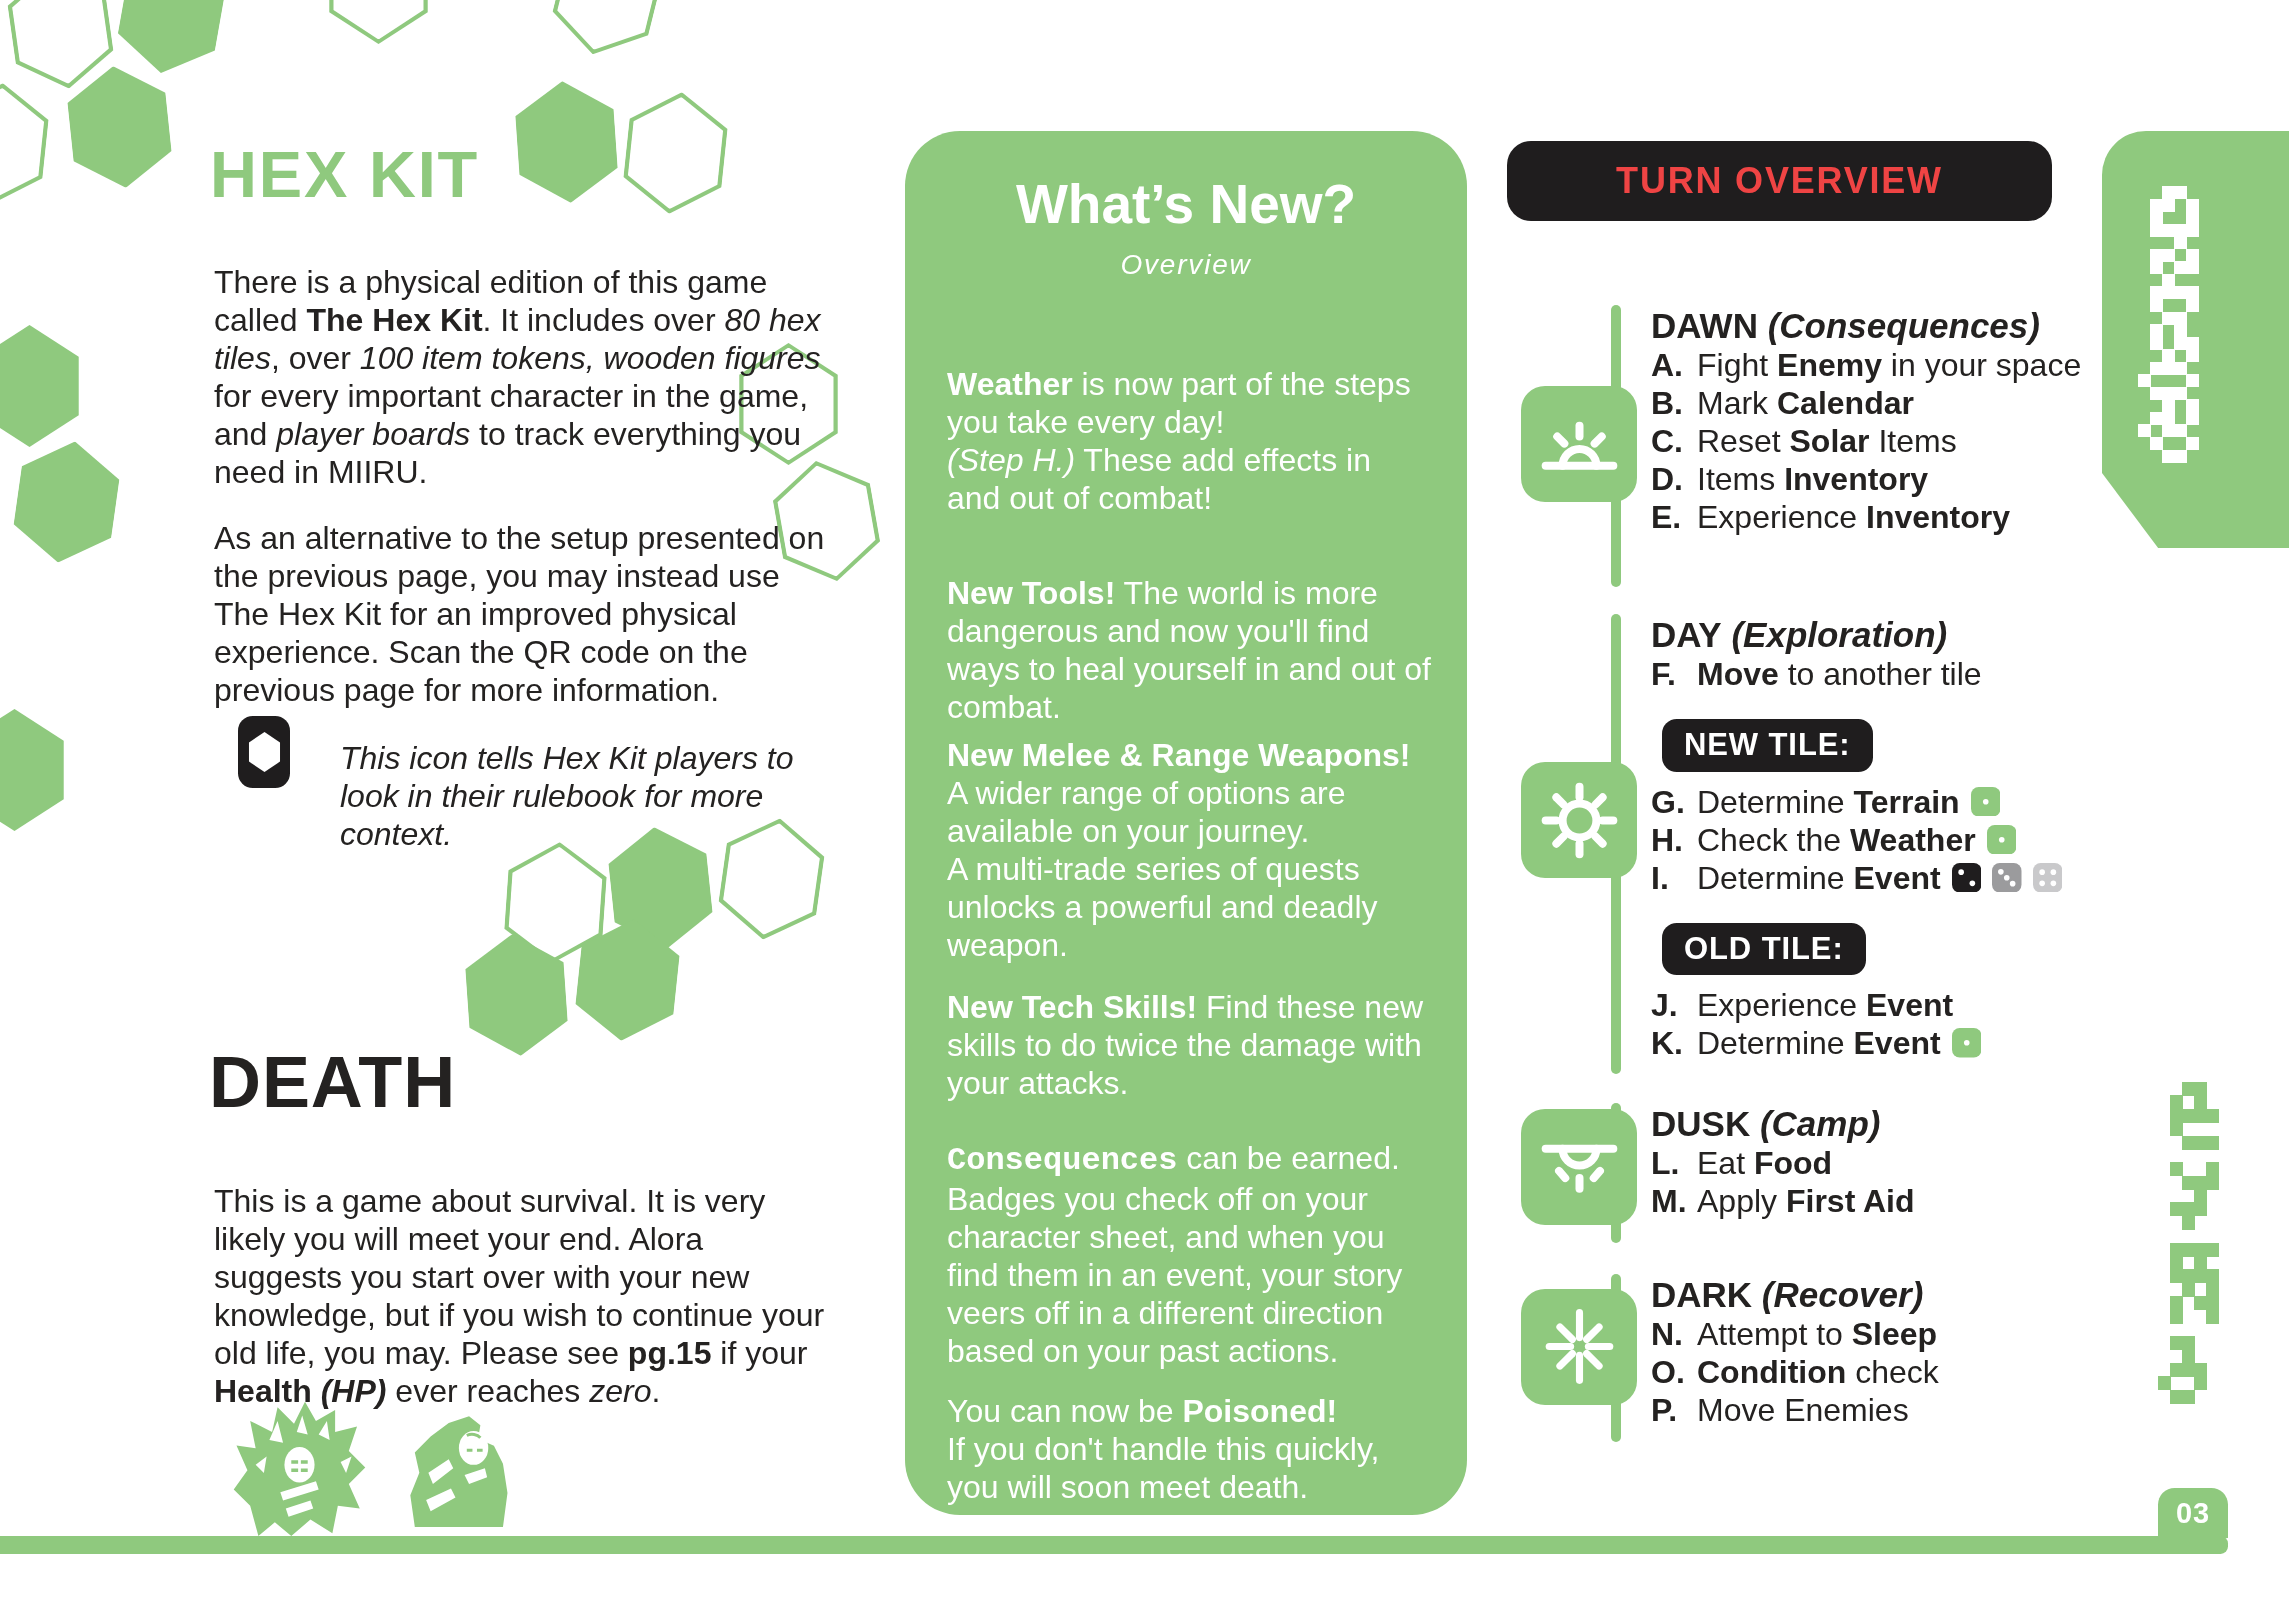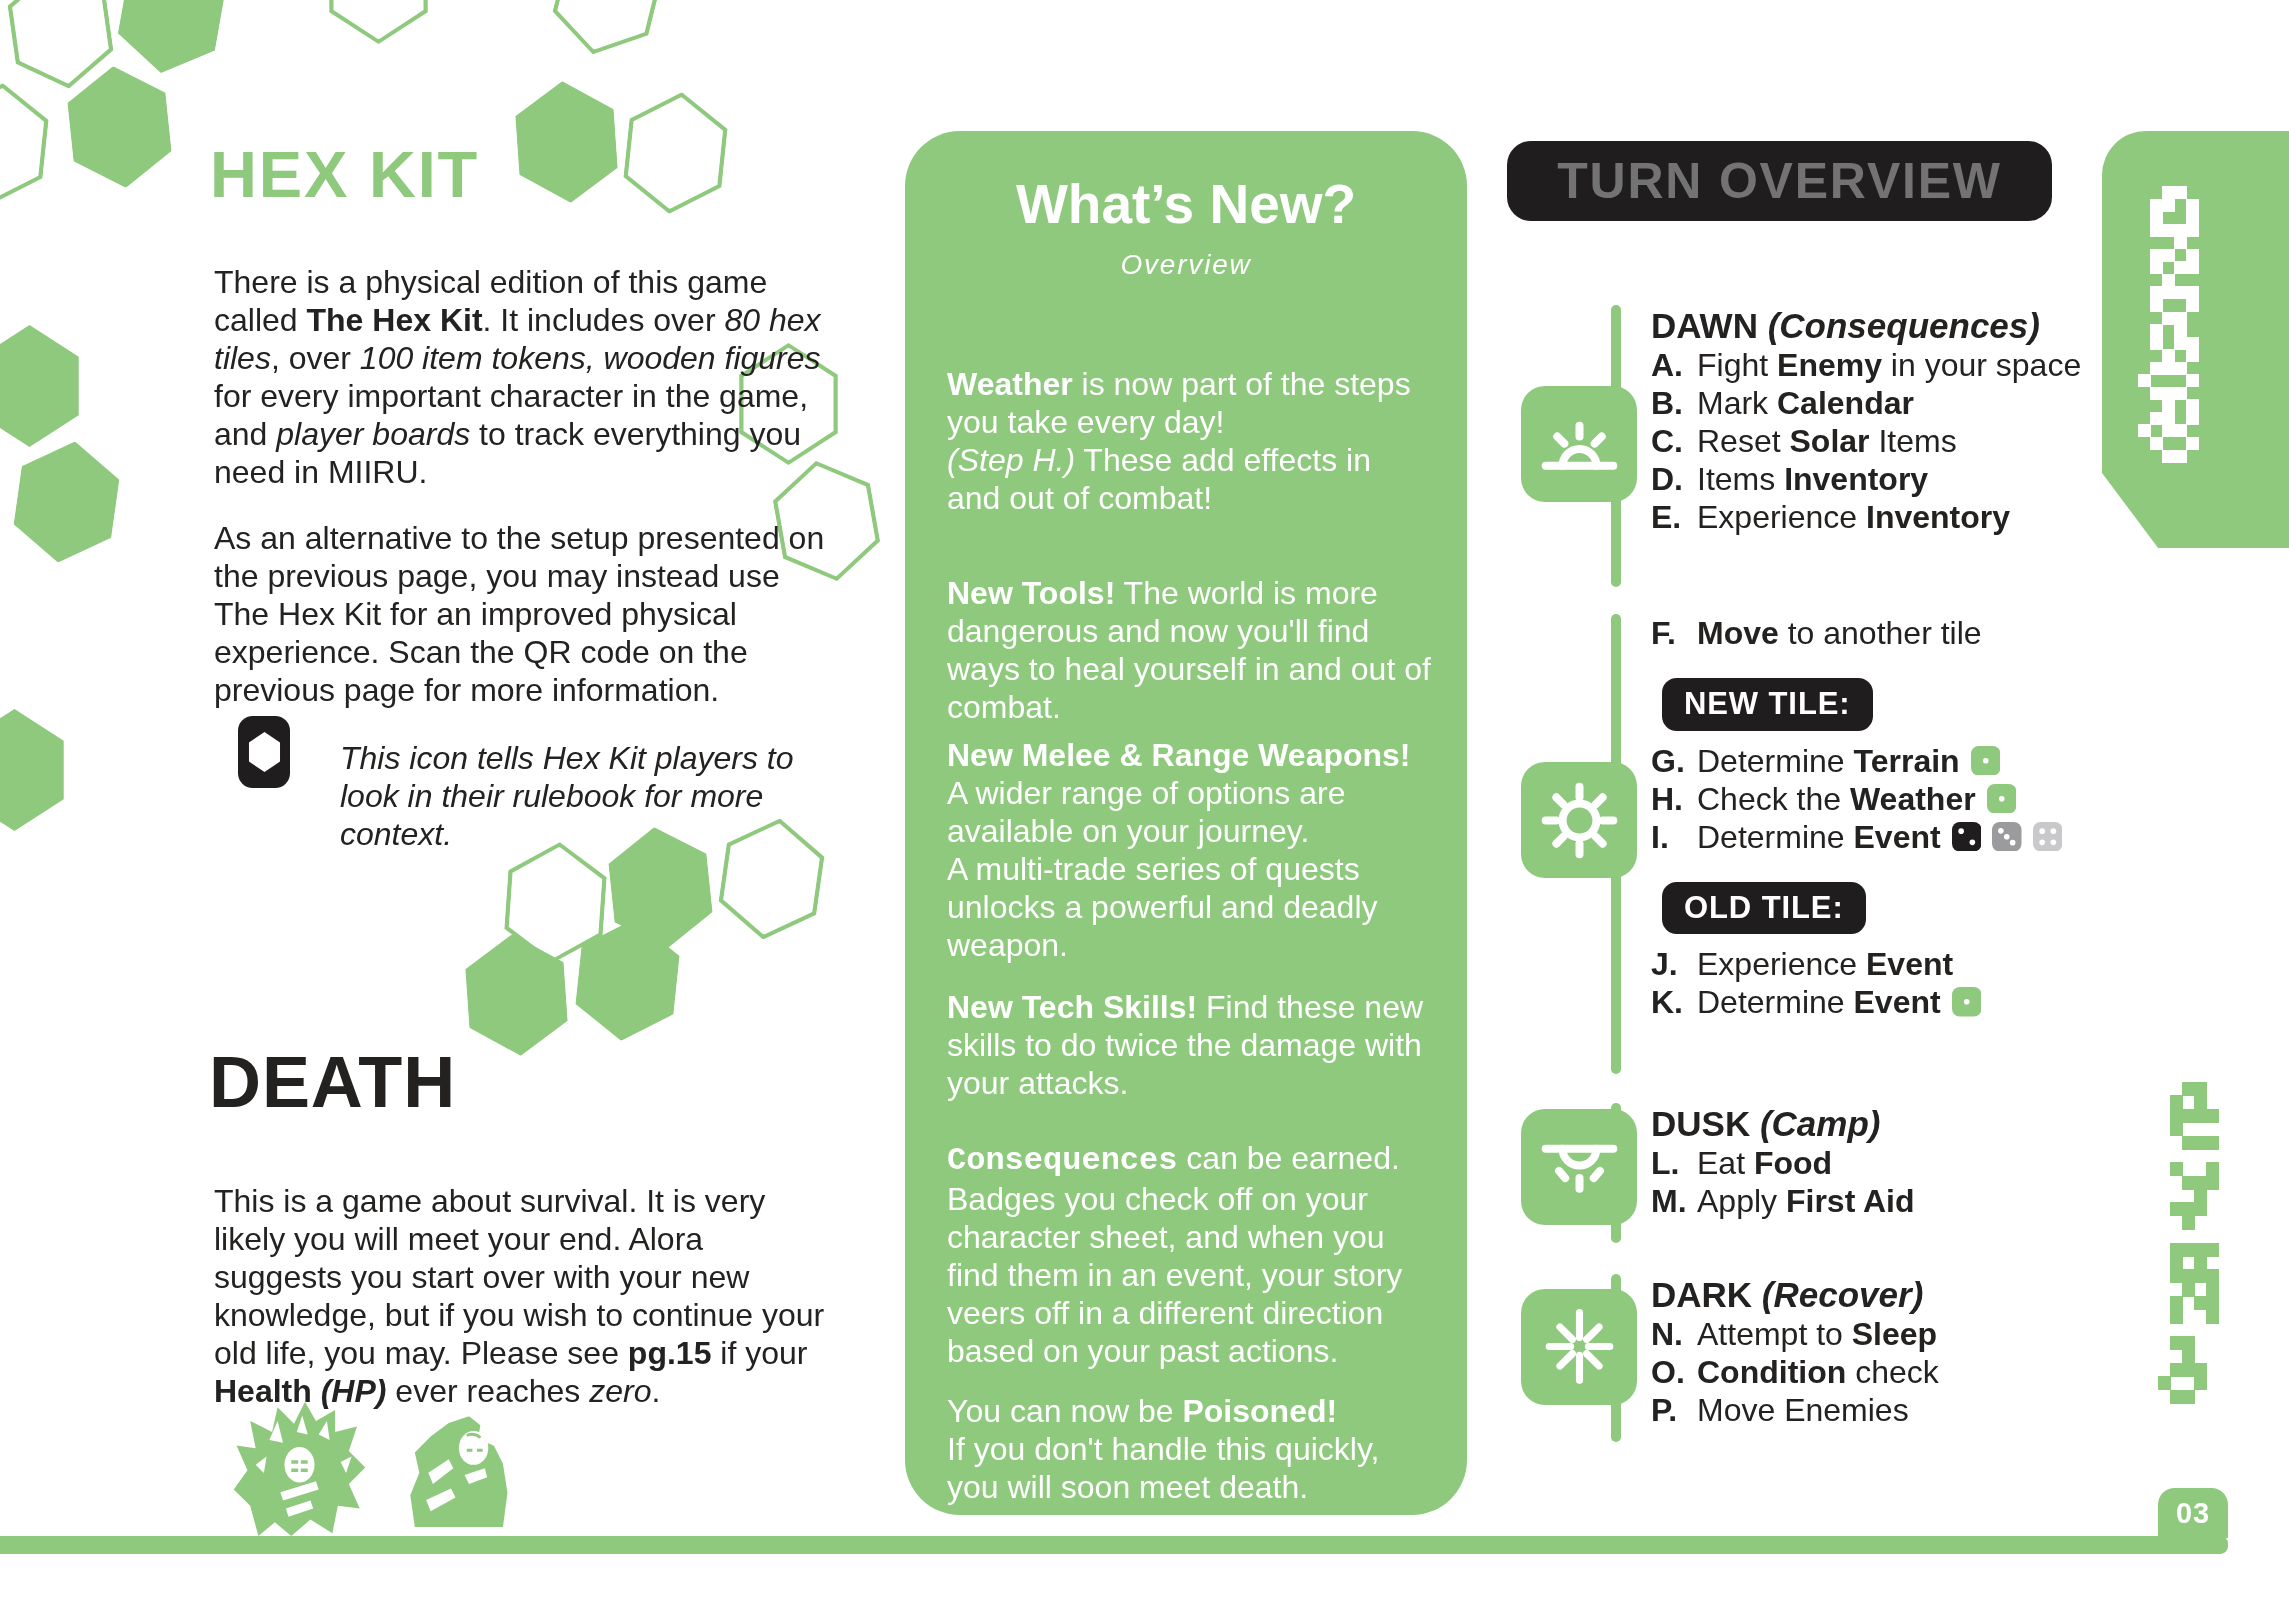--- a/index.html
+++ b/index.html
@@ -52,21 +52,21 @@
   .wn-p:nth-of-type(1){top:202px;}
   .wn-p:nth-of-type(2){top:411px;}
   .wn-p:nth-of-type(3){top:573px;}
   .wn-p:nth-of-type(4){top:825px;}
   .wn-p:nth-of-type(5){top:976px;}
   .wn-p:nth-of-type(6){top:1229px;}
 
   
   .to-badge{position:absolute;left:1507px;top:141px;width:545px;height:80px;background:var(--badge);
        border-radius:24px;display:flex;align-items:center;justify-content:center;}
-  .to-badge span{color:#737373;font-size:50px;font-weight:bold;letter-spacing:1.8px;}
+  .to-badge span{color:#ef4444;font-size:36px;font-weight:bold;letter-spacing:1.8px;}
   .to-group{position:absolute;left:1611px;width:646px;}
   .to-group .bar{position:absolute;left:0;top:0;bottom:0;width:10px;background:var(--green);border-radius:5.5px;}
   .icon-box{position:absolute;left:-90px;width:116px;height:116px;background:var(--green);
        border-radius:24px;display:flex;align-items:center;justify-content:center;}
   .icon-box svg{width:89px;height:89px;}
   .to-content{position:absolute;left:40px;top:0;width:600px;}
   .to-title{font-size:35px;line-height:41px;}
   .to-title .t{font-weight:bold;}
   .to-title .s{font-weight:bold;font-style:italic;}
   .to-step{display:flex;font-size:32px;line-height:38px;}
@@ -201,20 +201,21 @@
             <line x1="50" y1="76" x2="50" y2="88"></line>
             <line x1="12" y1="50" x2="24" y2="50"></line>
             <line x1="76" y1="50" x2="88" y2="50"></line>
             <line x1="24" y1="24" x2="32" y2="32"></line>
             <line x1="68" y1="68" x2="76" y2="76"></line>
             <line x1="24" y1="76" x2="32" y2="68"></line>
             <line x1="68" y1="32" x2="76" y2="24"></line>
           </svg>
         </div>
         <div class="to-content">
+          <div class="to-title"><span class="t">DAY</span> <span class="s">(Exploration)</span></div>
           <div class="to-step">
             <span class="letter">F.</span>
             <span class="txt"><span style="font-weight: bold;">Move</span><span> to another tile</span></span>
           </div>
           <div><span class="tile-badge">NEW TILE:</span></div>
           <div class="to-step">
             <span class="letter">G.</span>
             <span class="txt"><span>Determine </span><span style="font-weight: bold;">Terrain</span><svg class="die" viewBox="0 0 100 100">
                 <rect width="100" height="100" rx="26" fill="#8FC97E"></rect>
                 <circle cx="50" cy="50" r="9.5" fill="#fff"></circle>

